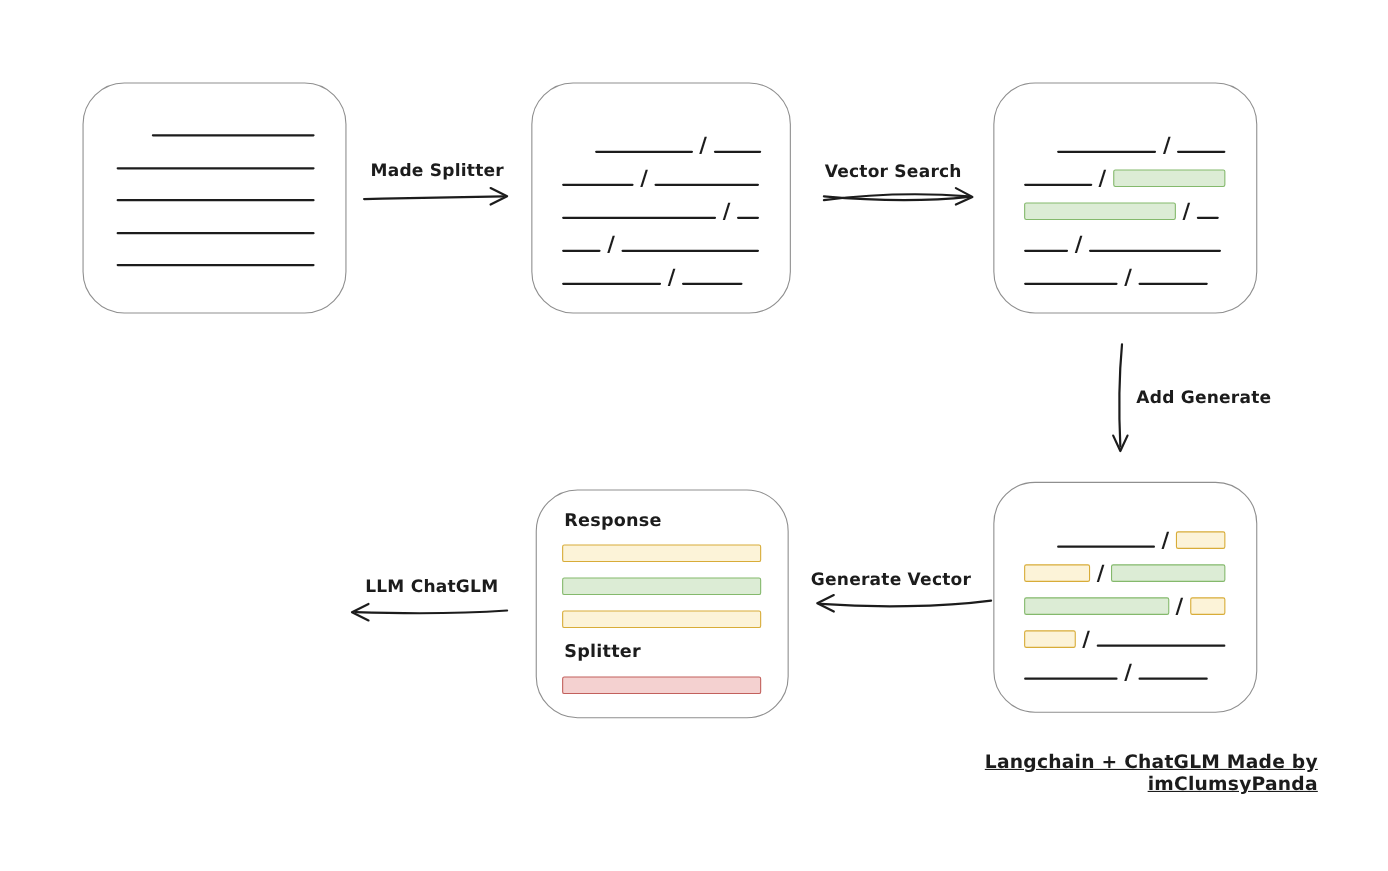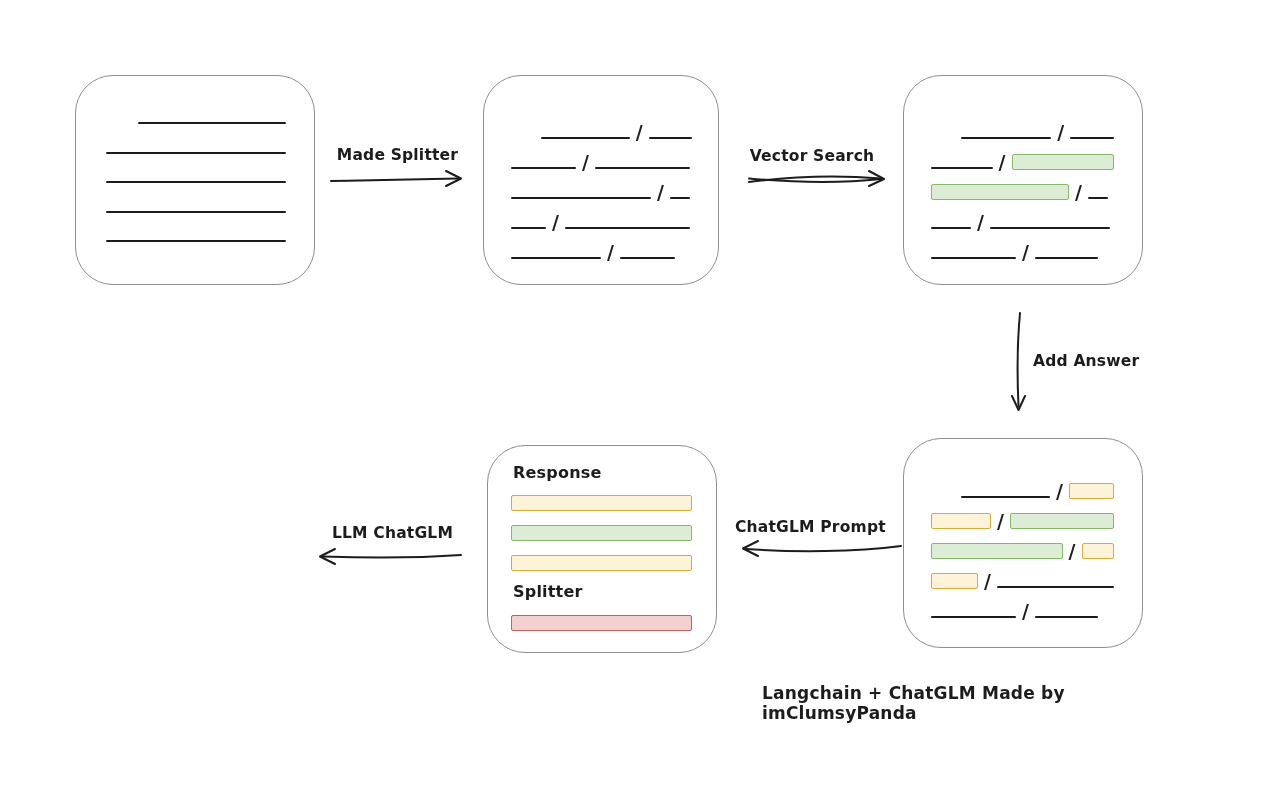--- a/index.html
+++ b/index.html
@@ -28,21 +28,21 @@
 
   
   .bar{position:absolute;left:23px;width:181px;height:16px;border:1.5px solid;border-radius:2px;box-sizing:border-box;}
   .bar.yellow{background:var(--yellow-fill);border-color:var(--yellow-border);}
   .bar.green{background:var(--green-fill);border-color:var(--green-border);}
   .bar.red{background:var(--red-fill);border-color:var(--red-border);}
 
   .box-title{position:absolute;font-size:16px;font-weight:600;letter-spacing:.2px;}
 
   .arrow-label{position:absolute;font-size:15.5px;font-weight:600;text-align:center;letter-spacing:.2px;white-space:nowrap;}
-  .caption{position:absolute;left:762px;top:683px;width:436px;text-align:left;font-size:17px;font-weight:600;letter-spacing:.2px;}
+  .caption{position:absolute;left:762px;top:683px;width:436px;text-align:right;font-size:17px;font-weight:600;letter-spacing:.2px;text-decoration:underline;}
 
   svg.arrows{position:absolute;left:0;top:0;pointer-events:none;}
   svg.arrows path, svg.arrows polyline{stroke:var(--ink);stroke-width:2;fill:none;stroke-linecap:round;stroke-linejoin:round;}
 </style>
 </head>
 <body>
 
 <div class="canvas">
 
   <svg class="arrows" width="1262" height="792">
@@ -134,21 +134,21 @@
         <span class="seg" style="width:120px;"></span>
       </div>
       <div class="chunk-row">
         <span class="seg" style="width:85px;"></span>
         <span class="slash">/</span>
         <span class="seg" style="width:63px;"></span>
       </div>
     </div>
   </div>
 
-  <div class="arrow-label" style="left:1033px;top:352px;width:120px;text-align:left;">Add Answer</div>
+  <div class="arrow-label" style="left:1033px;top:352px;width:120px;text-align:left;">Add Generate</div>
 
   <div class="box" style="left:903px;top:438px;width:240px;height:210px;">
     <div class="rows" style="left:27px;right:28px;top:30px;">
       <div class="chunk-row" style="padding-left:30px;">
         <span class="seg" style="width:93px;"></span>
         <span class="slash">/</span>
         <span class="hl yellow" style="width:47px;"></span>
       </div>
       <div class="chunk-row">
         <span class="hl yellow" style="width:60px;"></span>
@@ -166,21 +166,21 @@
         <span class="seg" style="width:120px;"></span>
       </div>
       <div class="chunk-row">
         <span class="seg" style="width:85px;"></span>
         <span class="slash">/</span>
         <span class="seg" style="width:63px;"></span>
       </div>
     </div>
   </div>
 
-  <div class="arrow-label" style="left:735px;top:518px;width:150px;">ChatGLM Prompt</div>
+  <div class="arrow-label" style="left:735px;top:518px;width:150px;">Generate Vector</div>
 
   <div class="box" style="left:487px;top:445px;width:230px;height:208px;">
     <div class="box-title" style="left:25px;top:17px;">Response</div>
     <span class="bar yellow" style="top:49px;"></span>
     <span class="bar green" style="top:79px;"></span>
     <span class="bar yellow" style="top:109px;"></span>
     <div class="box-title" style="left:25px;top:136px;">Splitter</div>
     <span class="bar red" style="top:169px;"></span>
   </div>
 

